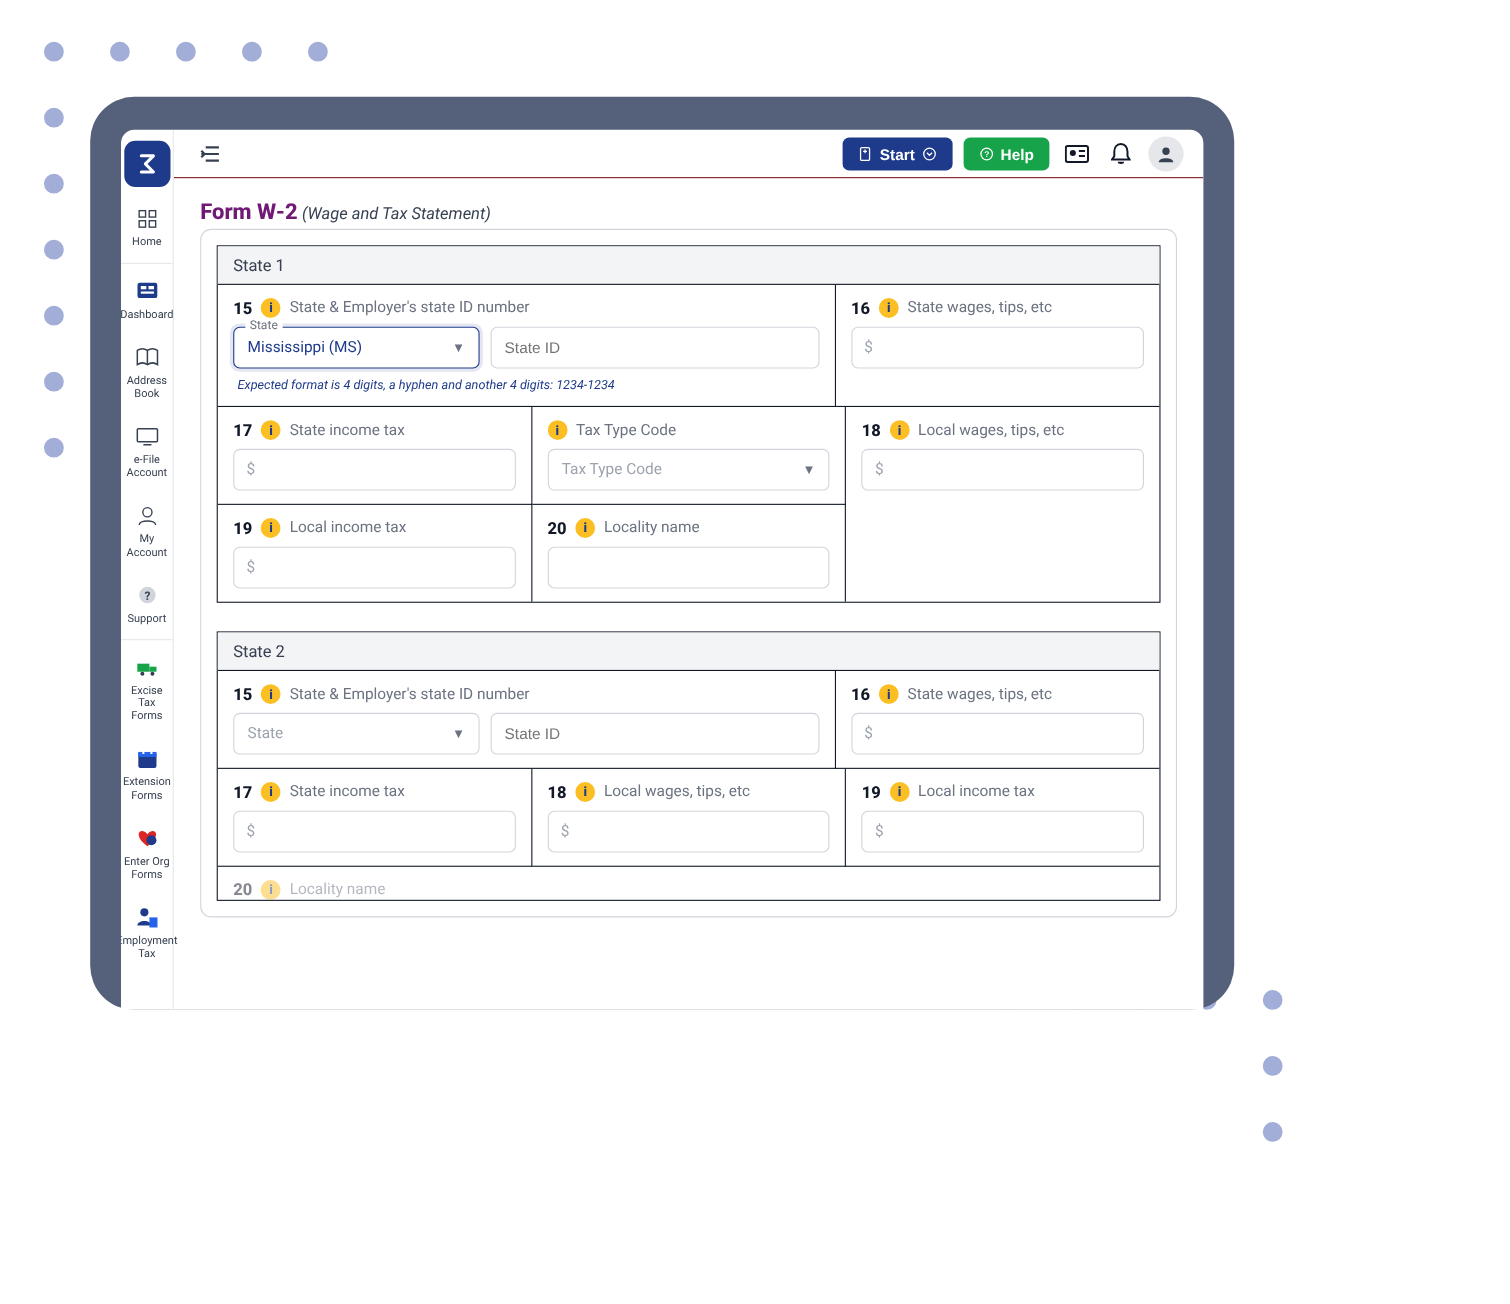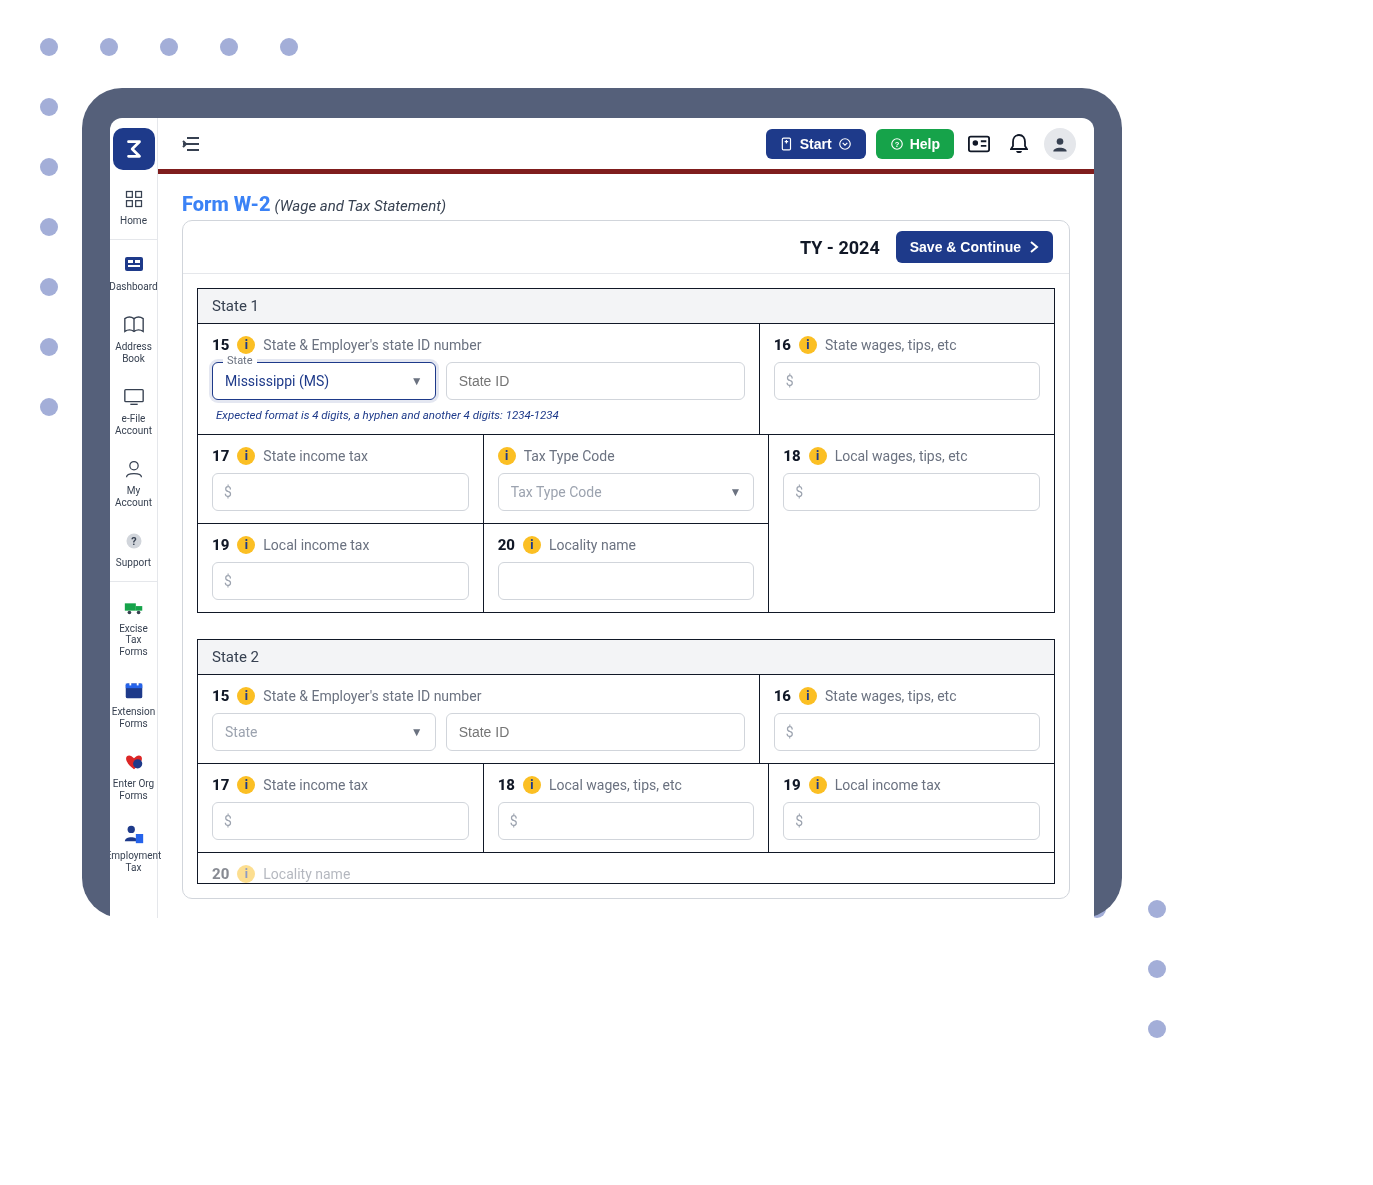--- a/index.html
+++ b/index.html
@@ -64,22 +64,22 @@
     width: 26px; height: 26px;
     display: flex; align-items: center; justify-content: center;
     margin-bottom: 3px;
     font-size: 20px;
   }
   .side-sep { width: 100%; height: 1px; background: #e5e7eb; margin: 2px 0; }
 
   
   .main { flex: 1; display: flex; flex-direction: column; overflow: hidden; }
   .topbar {
-    height: 56px;
-    border-bottom: 5px solid #7f1d1d;
+    height: 44px;
+    border-bottom: 1px solid #7f1d1d;
     display: flex; align-items: center;
     padding: 0 18px;
     gap: 10px;
   }
   .topbar .spacer { flex: 1; }
   .tb-btn {
     display: inline-flex; align-items: center; gap: 6px;
     padding: 7px 14px;
     border-radius: 6px;
     font-size: 14px; font-weight: 600;
@@ -94,21 +94,21 @@
     font-size: 20px; color: #374151; cursor: pointer;
   }
   .avatar-ico {
     width: 32px; height: 32px; border-radius: 50%;
     background: #e5e7eb; display: flex; align-items: center; justify-content: center;
     font-size: 20px; color: #374151;
   }
 
   .content { padding: 18px 24px; overflow-y: auto; flex: 1; }
   .page-title-row { margin-bottom: 4px; }
-  .page-title { font-size: 20px; font-weight: 800; color: #3b82f6; display: inline; }
+  .page-title { font-size: 20px; font-weight: 800; color: #701a75; display: inline; }
   .page-sub { font-style: italic; font-weight: 400; font-size: 15px; color: #374151; }
   .page-desc { font-size: 15px; color: #6b7280; margin-bottom: 18px; }
 
   .card {
     border: 1px solid #d1d5db;
     border-radius: 10px;
     overflow: hidden;
   }
   .card-header {
     display: flex; align-items: center; justify-content: flex-end;
@@ -404,29 +404,20 @@
         </div>
       </div>
 
       <div class="content">
         <div class="page-title-row">
           <span class="page-title">Form W-2</span>
           <span class="page-sub">(Wage and Tax Statement)</span>
         </div>
 
         <div class="card">
-          <div class="card-header">
-            <span class="ty-label">TY - 2024</span>
-            <button class="save-btn">
-              <span>Save &amp; Continue</span>
-              <svg width="10" height="12" viewBox="0 0 10 12">
-                  <polyline points="2,1 8,6 2,11" fill="none" stroke="#fff" stroke-width="2"></polyline>
-                </svg>
-            </button>
-          </div>
 
           <div class="form-area">
 
             <div class="state-block">
               <div class="state-head">State 1</div>
 
               <div class="row">
                 <div class="cell" style="flex:2;">
                   <div class="field-label">
                     <span class="field-num">15</span>

